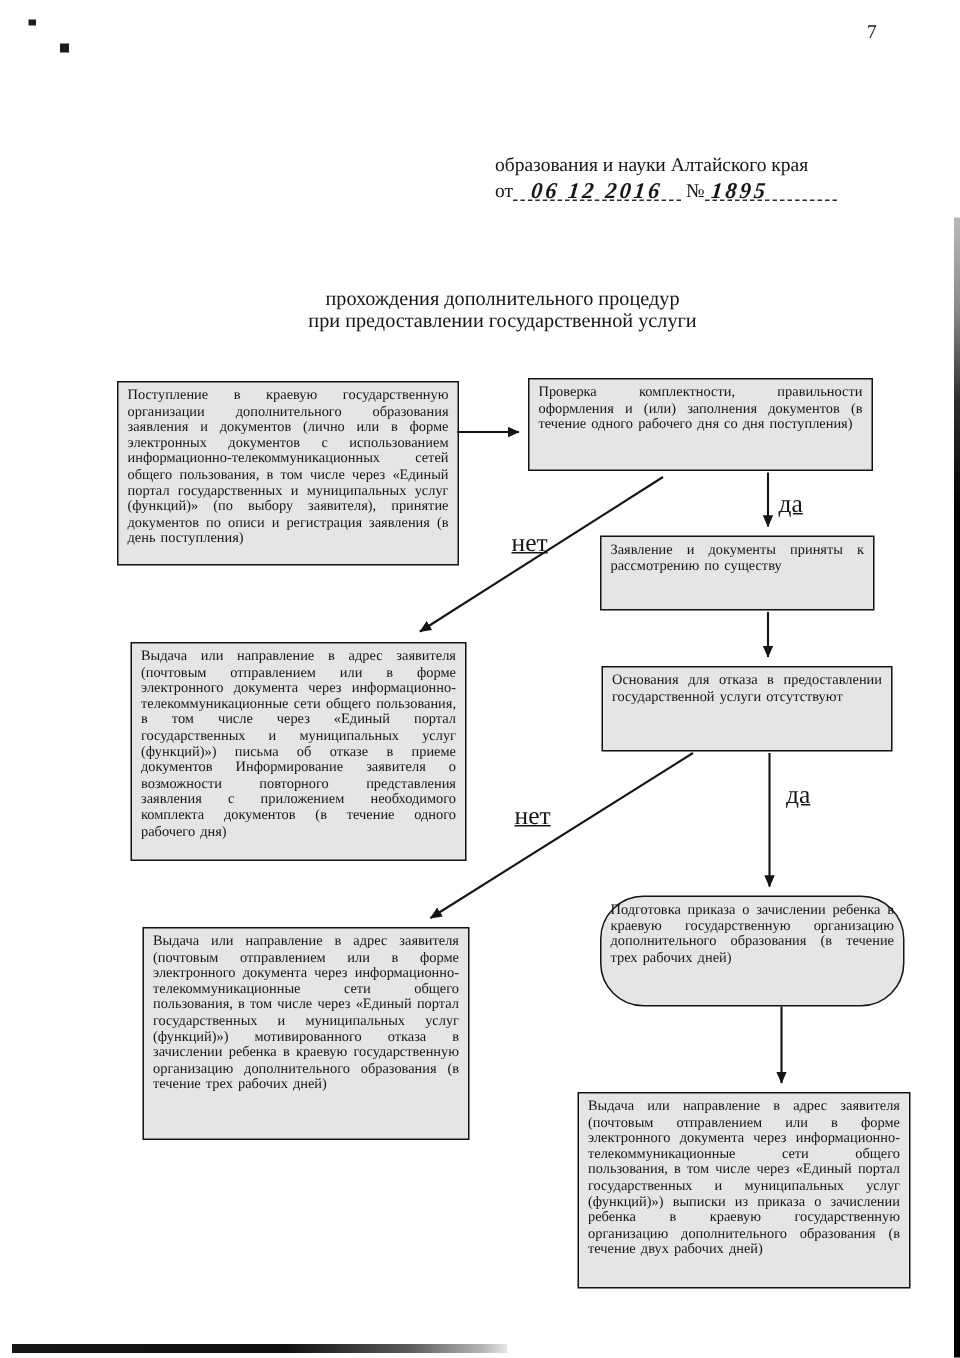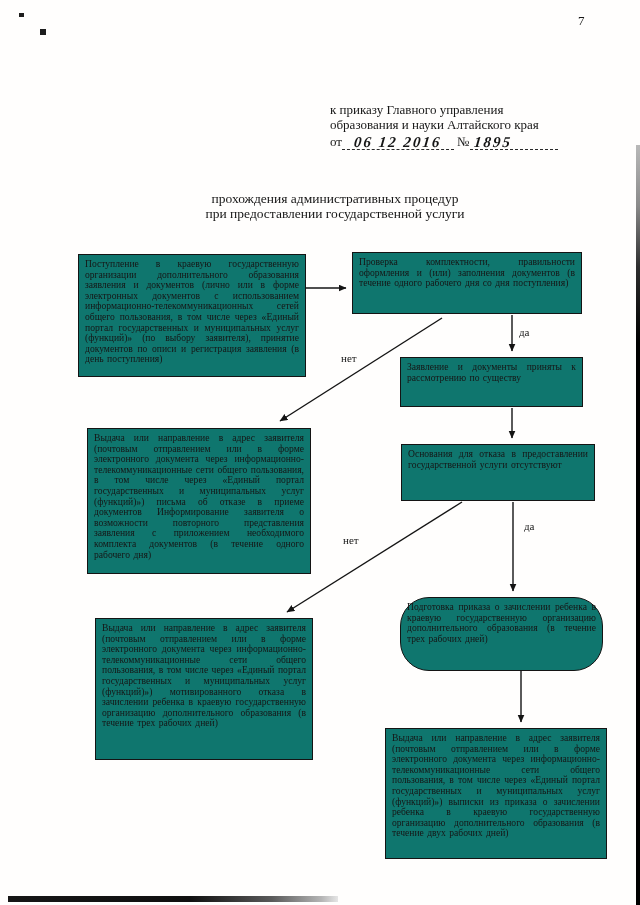--- a/index.html
+++ b/index.html
@@ -31,34 +31,34 @@
   .title-sub  { font-size:13.5px; line-height:15px; margin-top:3px; }
 
   
   .fbox {
     position:absolute; box-sizing:border-box;
     border:1.6px solid #141414;
     padding:4px 6px;
     font-size:9.6px; line-height:10.6px;
     text-align:justify; text-align-last:left;
     word-spacing:1px;
-    background:#0f766e;
+    background:#e5e5e5;
   }
   .box-1 { left:78px;  top:254px; width:228px; height:123px; }
   .box-2 { left:352px; top:252px; width:230px; height:62px; }
   .box-3 { left:400px; top:357px; width:183px; height:50px; }
   .box-4 { left:401px; top:444px; width:194px; height:57px; }
   .box-5 { left:87px;  top:428px; width:224px; height:146px; }
   .box-6 { left:95px;  top:618px; width:218px; height:142px; }
   .box-7 { left:400px; top:597px; width:203px; height:74px;border-radius:29px; }
   .box-8 { left:385px; top:728px; width:222px; height:131px; }
 
   
   .connectors { position:absolute; left:0; top:0; width:640px; height:905px; pointer-events:none; }
-  .edge-label { position:absolute; font-size:11px; }
+  .edge-label { position:absolute; font-size:17px;text-decoration:underline; }
   .lbl-yes1 { left:519px; top:326px; }
   .lbl-no1  { left:341px; top:352px; }
   .lbl-yes2 { left:524px; top:520px; }
   .lbl-no2  { left:343px; top:534px; }
 
   
   .scan-right-band {
     position:absolute; right:0; top:145px; width:4px; height:760px;
     background:linear-gradient(to bottom,#b9b9b9 0%,#8a8a8a 8%,#2e2e2e 16%,#000 26%,#000 100%);
   }
@@ -71,31 +71,30 @@
   .speck-2 { left:40px; top:29px; width:6px; height:6px; }
 </style>
 </head>
 <body>
 
 <div class="page">
 
   <span class="page-number">7</span>
 
   <div class="header-block">
-    <div>к приказу Главного управления</div>
     <div>образования и науки Алтайского края</div>
     <div class="order-line">
       <span>от</span><span class="uline uline-date"><span class="handwritten">06 12 2016</span></span>
       <span>№</span><span class="uline uline-num"><span class="handwritten">1895</span></span>
     </div>
   </div>
 
   <div class="title-block">
     <div class="title-sub">
-      <div>прохождения административных процедур</div>
+      <div>прохождения дополнительного процедур</div>
       <div>при предоставлении государственной услуги</div>
     </div>
   </div>
 
   <div class="fbox box-1">Поступление в краевую государственную организации дополнительного образования заявления и документов (лично или в форме электронных документов с использованием информационно-телекоммуникационных сетей общего пользования, в том числе через «Единый портал государственных и муниципальных услуг (функций)» (по выбору заявителя), принятие документов по описи и регистрация заявления (в день поступления)</div>
   <div class="fbox box-2">Проверка комплектности, правильности оформления и (или) заполнения документов (в течение одного рабочего дня со дня поступления)</div>
   <div class="fbox box-3">Заявление и документы приняты к рассмотрению по существу</div>
   <div class="fbox box-4">Основания для отказа в предоставлении государственной услуги отсутствуют</div>
   <div class="fbox box-5">Выдача или направление в адрес заявителя (почтовым отправлением или в форме электронного документа через информационно-телекоммуникационные сети общего пользования, в том числе через «Единый портал государственных и муниципальных услуг (функций)») письма об отказе в приеме документов  Информирование заявителя о возможности повторного представления заявления с приложением необходимого комплекта документов (в течение одного рабочего дня)</div>
   <div class="fbox box-6">Выдача или направление в адрес заявителя (почтовым отправлением или в форме электронного документа через информационно-телекоммуникационные сети общего пользования, в том числе через «Единый портал государственных и муниципальных услуг (функций)») мотивированного отказа в зачислении ребенка в краевую государственную организацию дополнительного образования (в течение трех рабочих дней)</div>

